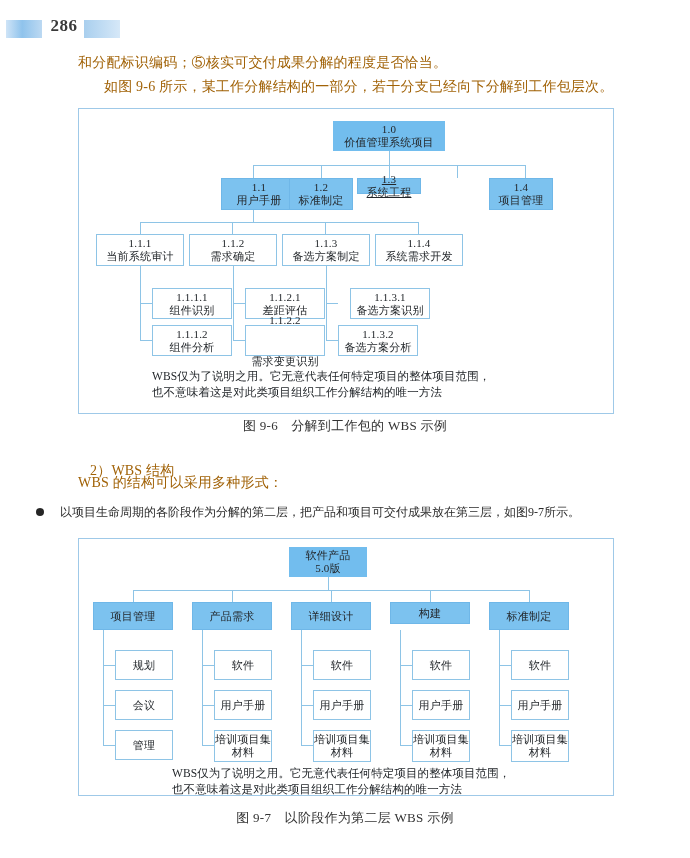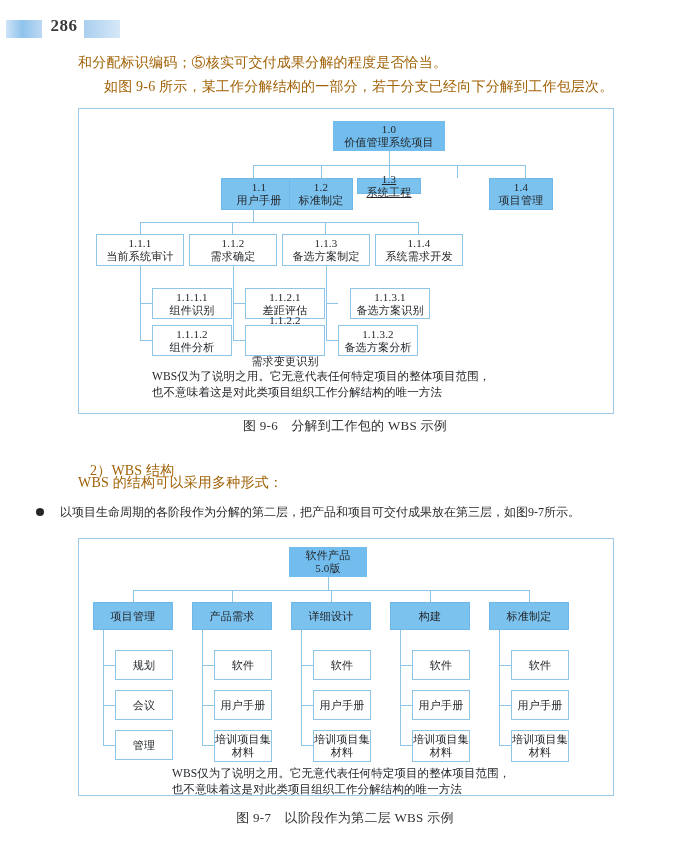--- a/index.html
+++ b/index.html
@@ -205,21 +205,21 @@
 
   <div class="node fill2" style="left:93px;top:602px;width:80px;height:28px;">
     <span>项目管理</span>
   </div>
   <div class="node fill2" style="left:192px;top:602px;width:80px;height:28px;">
     <span>产品需求</span>
   </div>
   <div class="node fill2" style="left:291px;top:602px;width:80px;height:28px;">
     <span>详细设计</span>
   </div>
-  <div class="node fill2" style="left:390px;top:602px;width:80px;height:28px;">
+  <div class="node fill2" style="left:390px;top:602px;width:80px;height:22px;">
     <span>构建</span>
   </div>
   <div class="node fill2" style="left:489px;top:602px;width:80px;height:28px;">
     <span>标准制定</span>
   </div>
 
   <div class="ln lnv" style="left:103px;top:630px;height:115px;"></div>
   <div class="ln lnh" style="left:103px;top:665px;width:12px;"></div>
   <div class="ln lnh" style="left:103px;top:705px;width:12px;"></div>
   <div class="ln lnh" style="left:103px;top:745px;width:12px;"></div>

